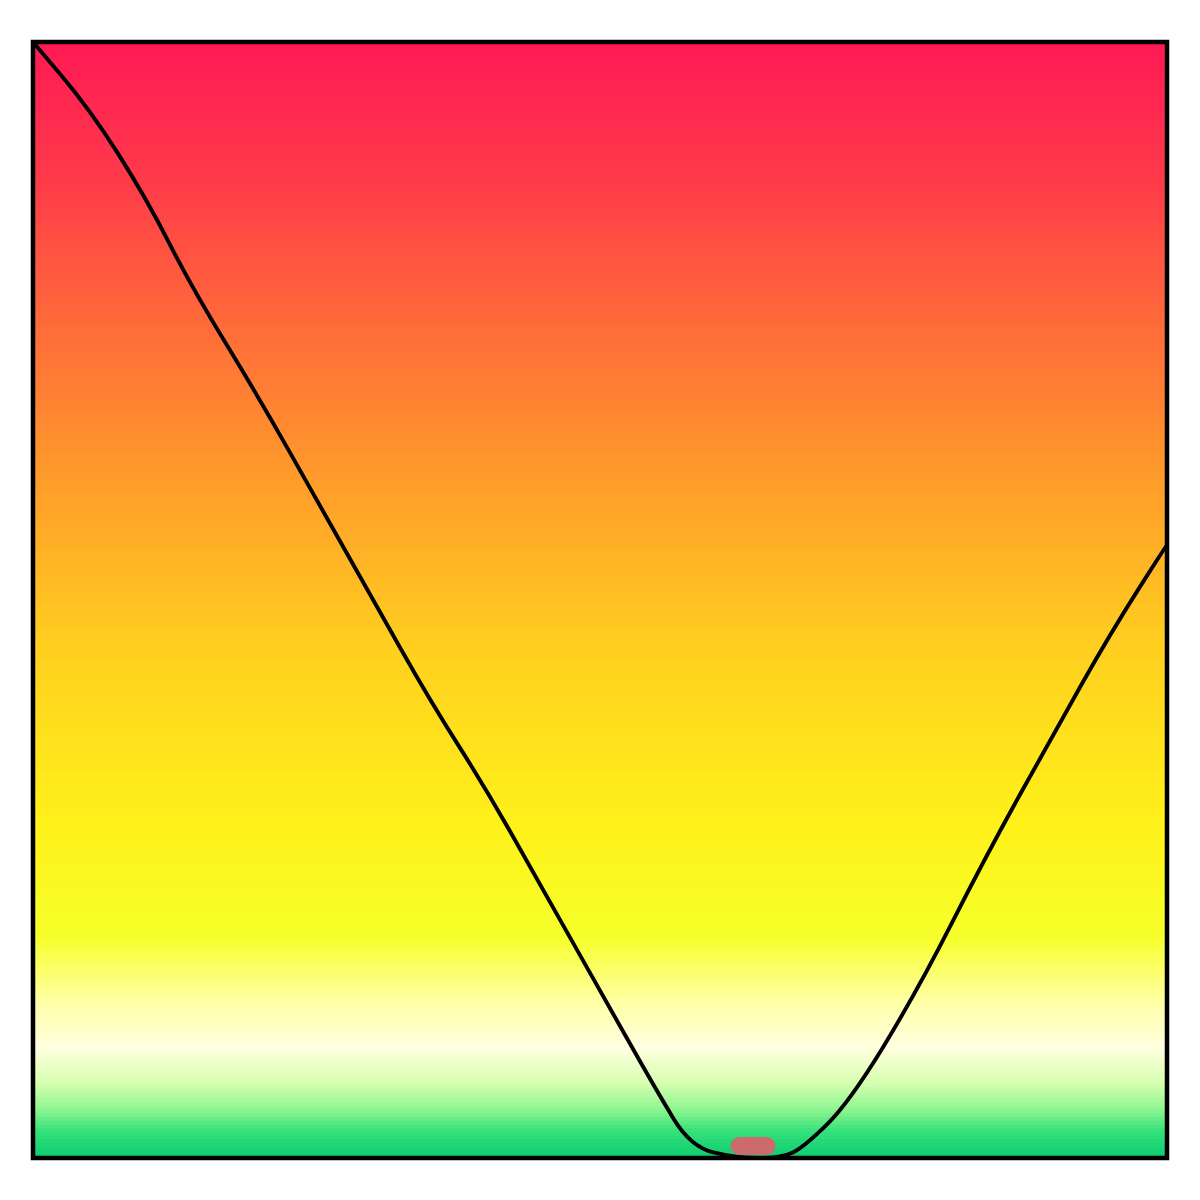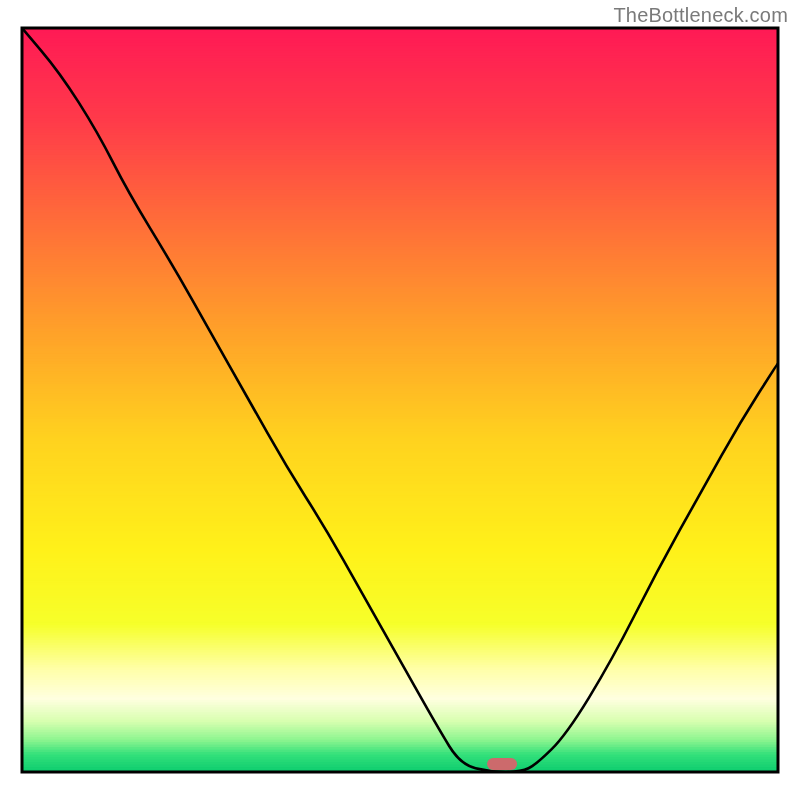--- a/index.html
+++ b/index.html
@@ -32,21 +32,20 @@
     top: 0;
     width: 800px;
     height: 800px;
   }
   svg { display: block; }
 </style>
 </head>
 <body>
 <div class="wrap">
 
-  <div class="watermark">TheBottleneck.com</div>
 
   <svg class="plot" viewBox="0 0 800 800" preserveAspectRatio="none">
     <defs>
       <clipPath id="plotClip">
         <rect id="clipRect" x="22" y="28" width="756" height="744"></rect>
       </clipPath>
     </defs>
 
     <g id="bgGroup" clip-path="url(#plotClip)">
         <rect x="22" y="28" width="756" height="3.48" fill="rgb(255,26,85)"></rect>

